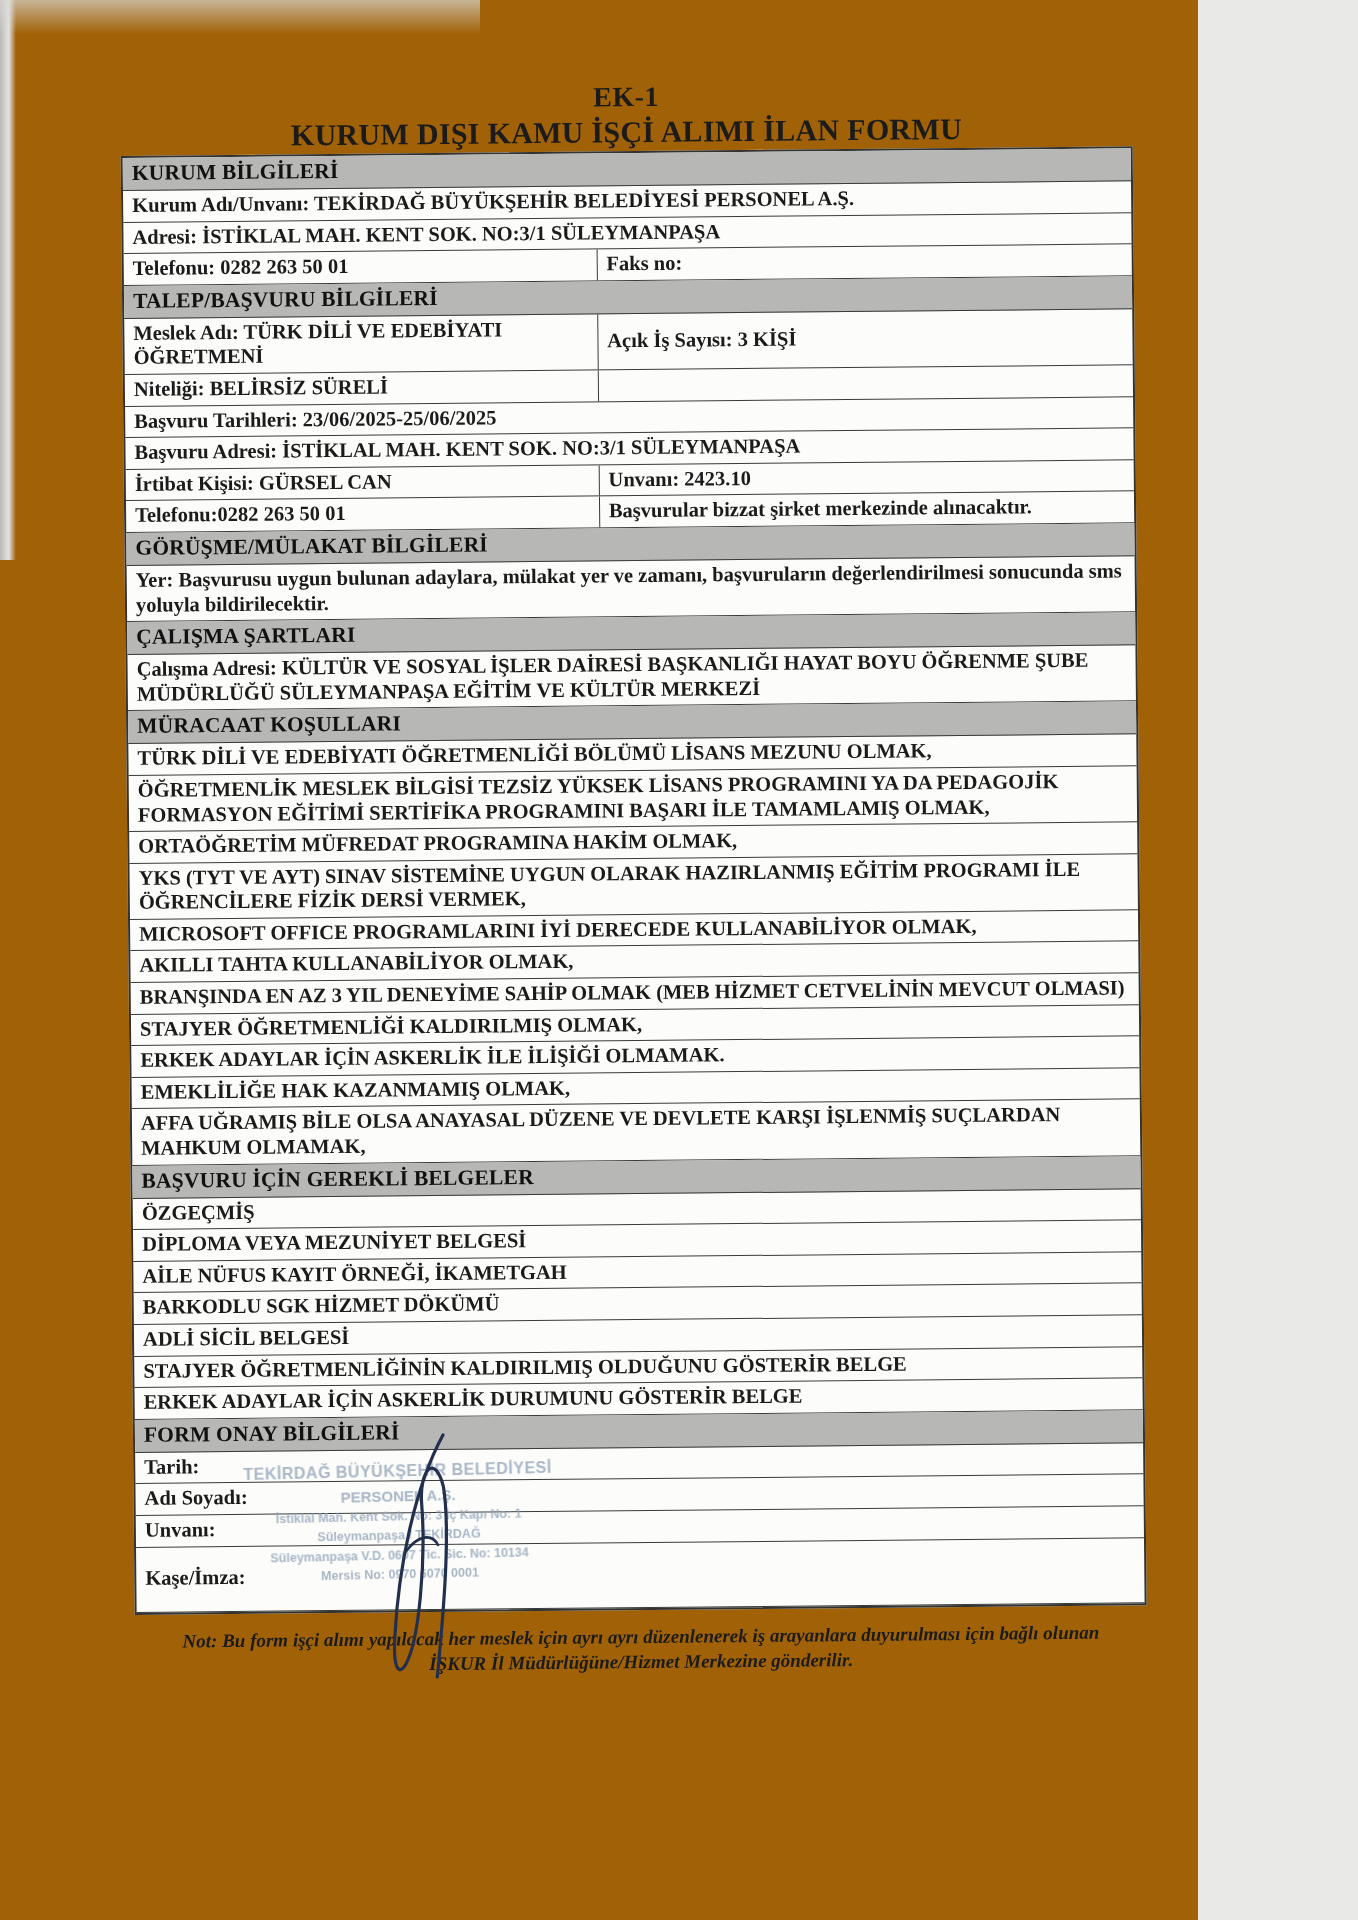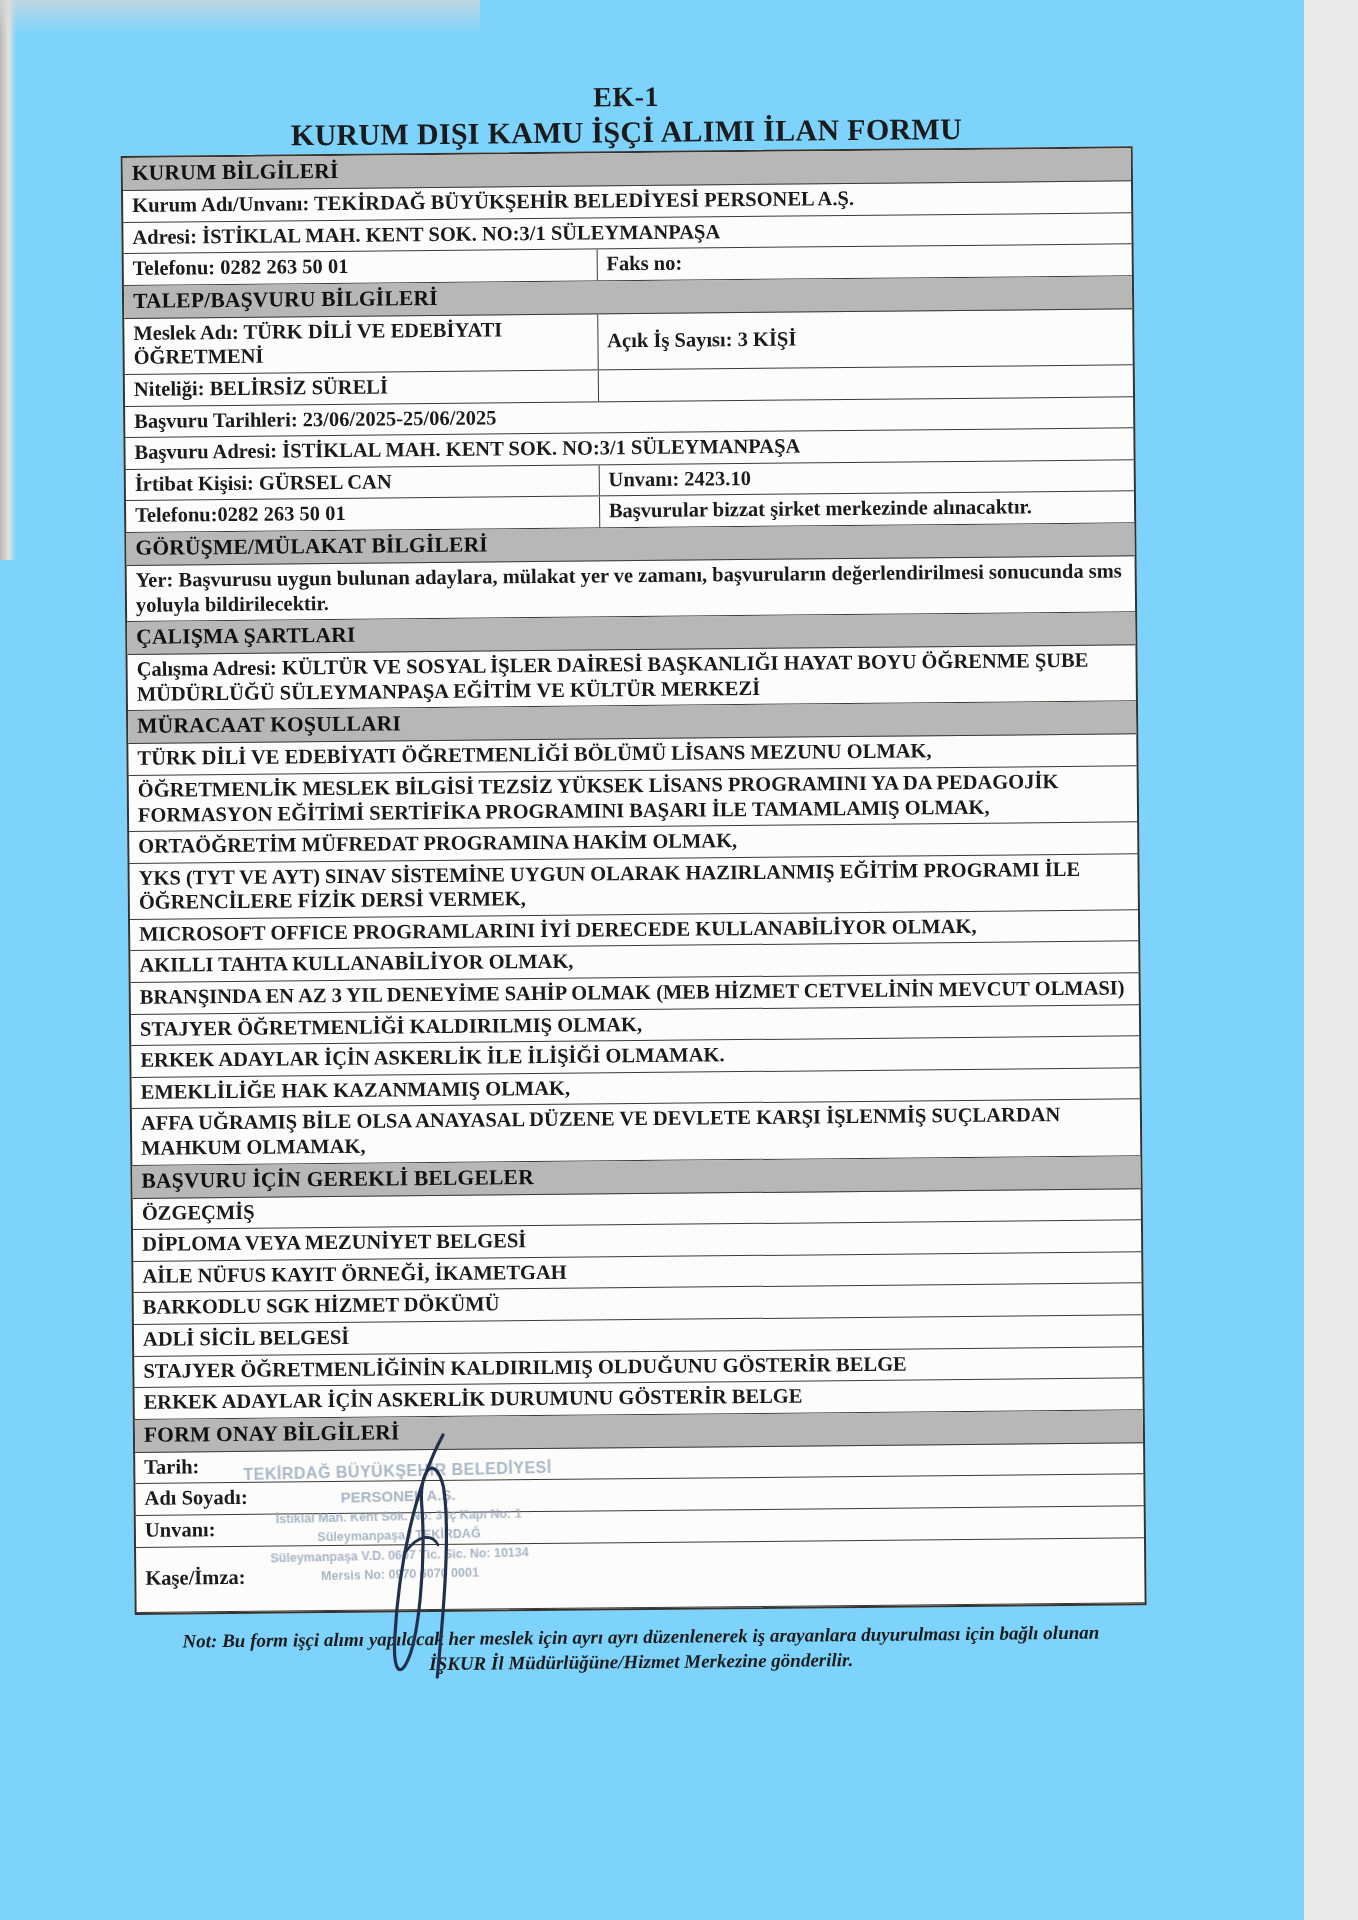--- a/index.html
+++ b/index.html
@@ -1,19 +1,19 @@
 <!DOCTYPE html>
 <html><head>
 <meta charset="utf-8">
 <style>
   html,body{margin:0;padding:0;background:#e9e9e7;}
   .page{
     position:relative;
-    width:1304px;height:1920px;
-    background:#7dd3fc;
+    width:1198px;height:1920px;
+    background:#a16207;
     overflow:hidden;
     font-family:"Liberation Serif","DejaVu Serif",serif;
     color:#1b1b1b;
   }
   
   .edge-left{position:absolute;left:0;top:0;width:16px;height:560px;
     background:linear-gradient(to right,#b9b9b7,#e3e3e1 55%,rgba(251,251,249,0));}
   .edge-top{position:absolute;left:0;top:0;width:480px;height:34px;
     background:linear-gradient(to bottom,#d8d8d6,rgba(251,251,249,0));opacity:.7;}
   .doc{

